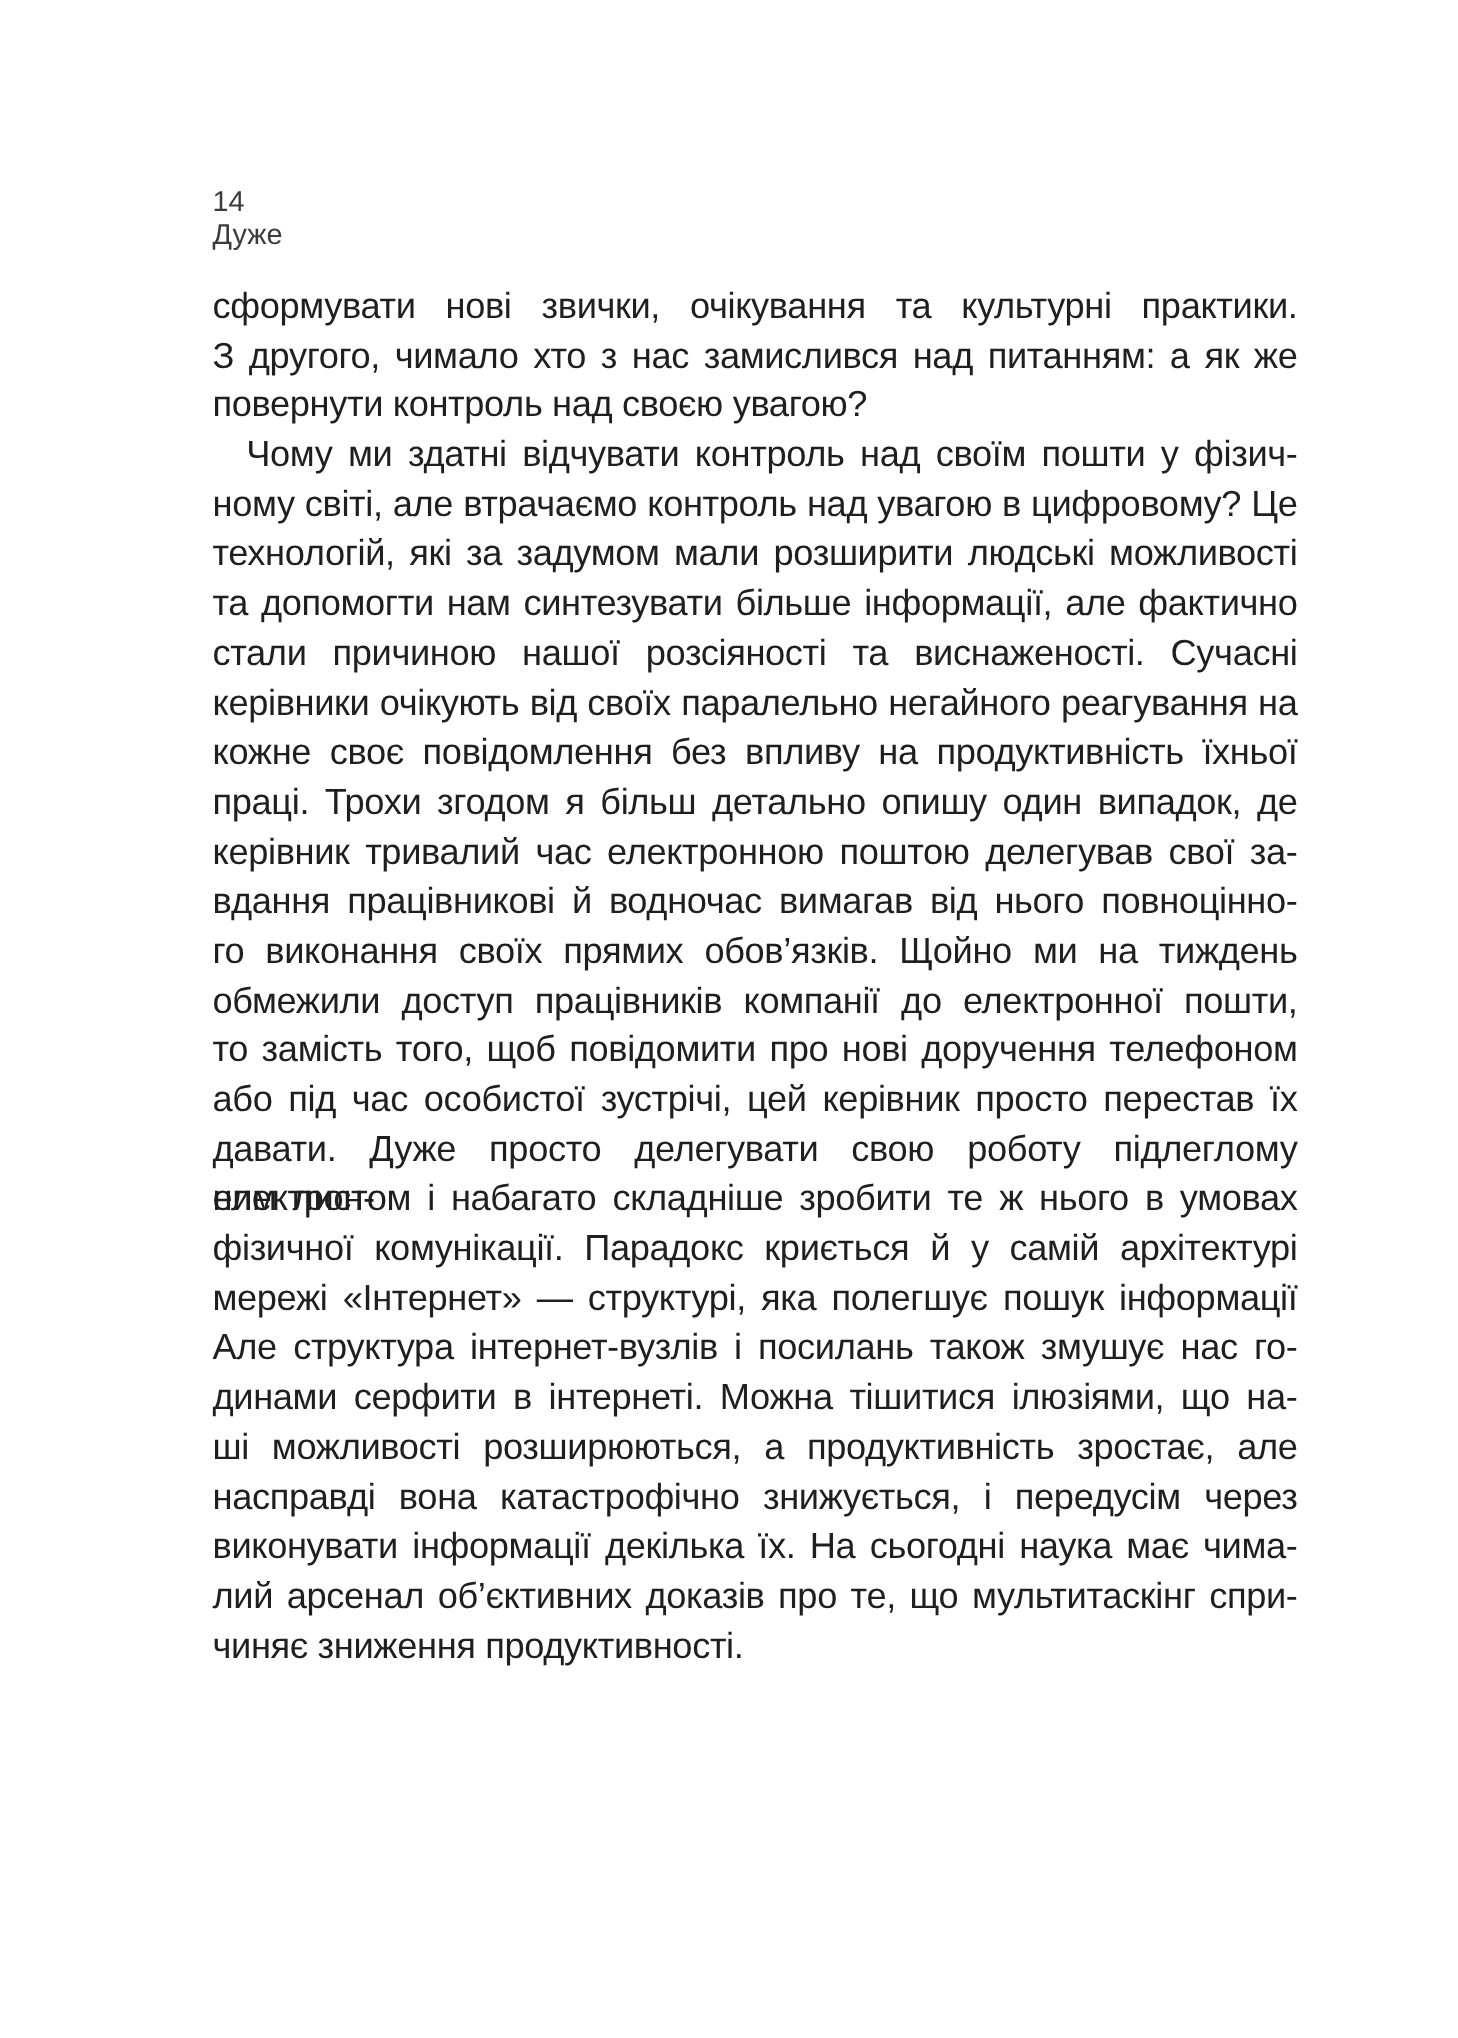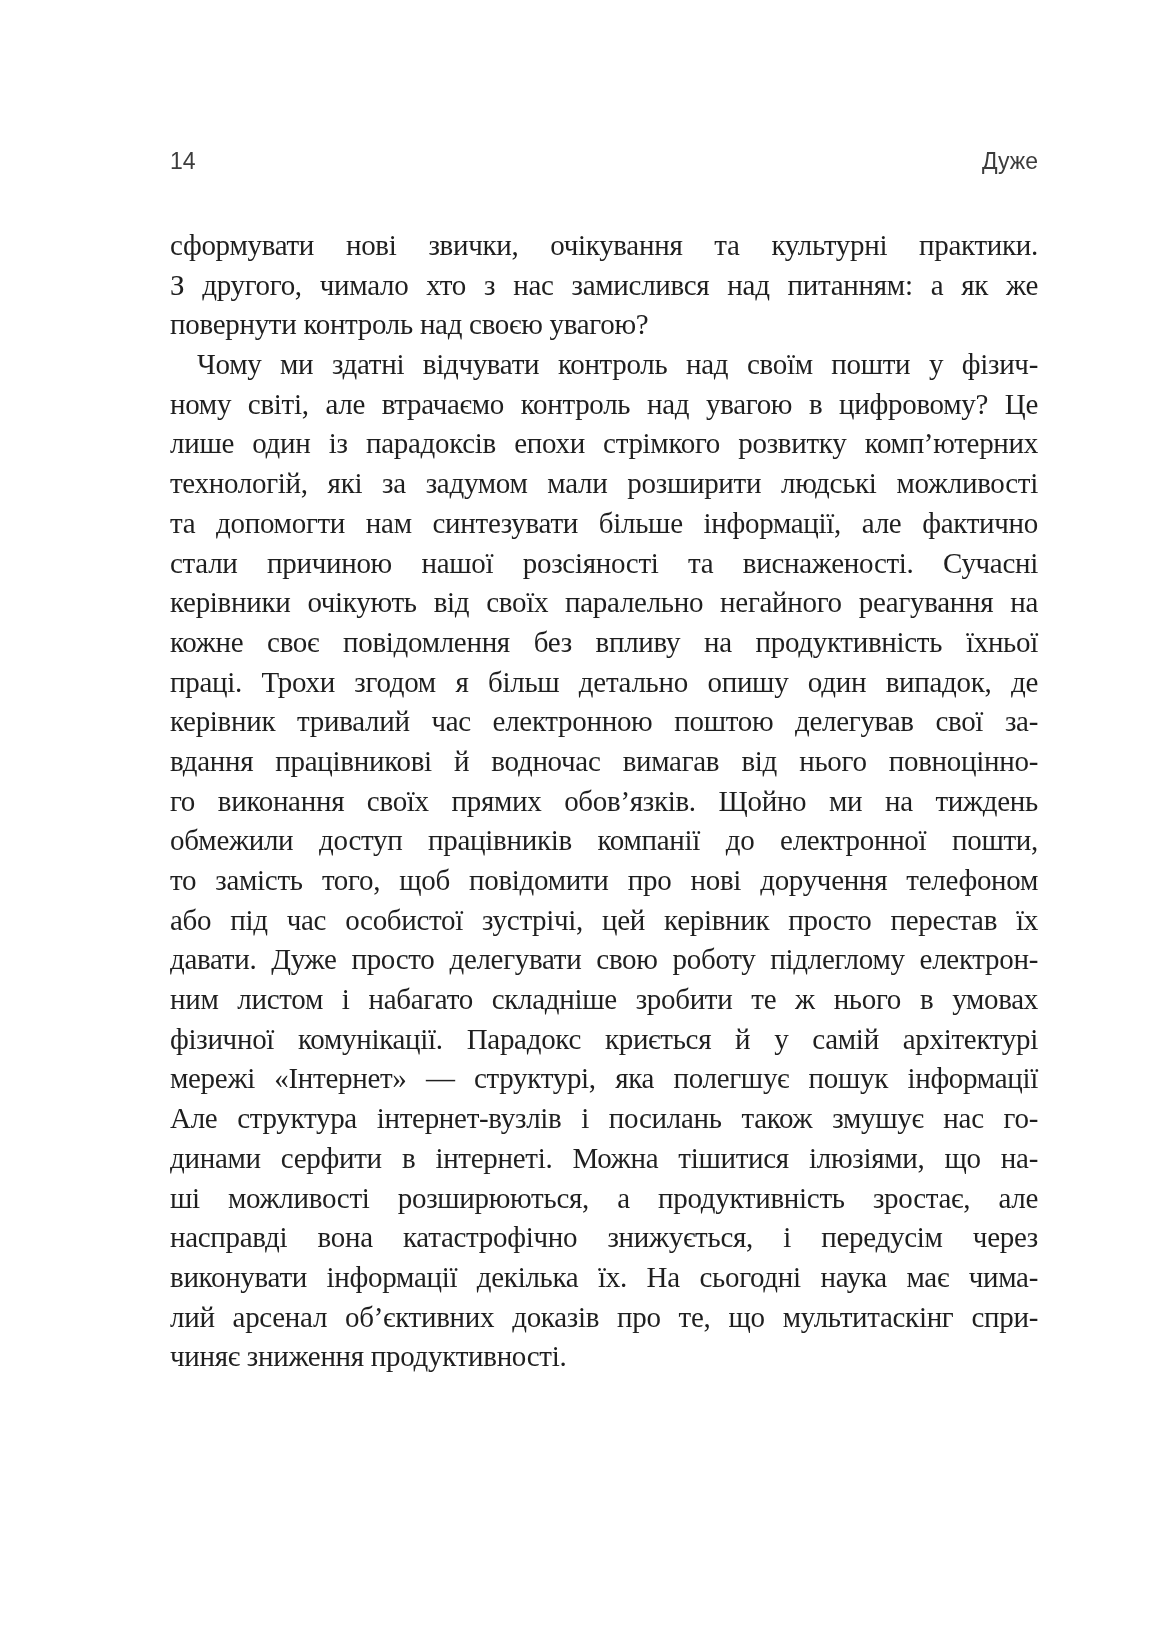--- a/index.html
+++ b/index.html
@@ -29,21 +29,21 @@
     font-family: "Liberation Sans", "DejaVu Sans", sans-serif;
     font-size: 23px;
     line-height: 26px;
     color: #3c3c3c;
   }
   .text-block {
     position: absolute;
     left: 170px;
     top: 226px;
     width: 868px;
-    font-family: Liberation Serif, serif;
+    font-family: Liberation Sans, sans-serif;
     font-size: 29px;
     color: #1f1f1f;
     letter-spacing: -0.3px;
   }
   .para {
     margin: 0;
     padding: 0;
   }
   .line {
     height: 39.7px;
@@ -59,36 +59,35 @@
   }
   .line.indent {
     text-indent: 27px;
   }
 </style>
 </head>
 <body style="background: rgb(255, 255, 255);">
 
 <div class="page">
 
-  <div class="running-header" style="color: rgb(60, 60, 60);">
+  <div class="running-header" style="color: rgb(60, 60, 60); flex-direction: column;">
     <span>14</span>
     <span>Дуже</span>
   </div>
 
   <div class="text-block" style="color: rgb(31, 31, 31);">
 
   <div class="para">
         <div class="line">сформувати нові звички, очікування та культурні практики.</div>
         <div class="line">З другого, чимало хто з нас замислився над питанням: а як же</div>
         <div class="line last">повернути контроль над своєю увагою?</div>
       </div>
       <div class="para">
         <div class="line indent">Чому ми здатні відчувати контроль над своїм пошти у фізич-</div>
         <div class="line">ному світі, але втрачаємо контроль над увагою в цифровому? Це</div>
-        <div class="line">лише один із парадоксів епохи стрімкого розвитку комп’ютерних</div>
         <div class="line">технологій, які за задумом мали розширити людські можливості</div>
         <div class="line">та допомогти нам синтезувати більше інформації, але фактично</div>
         <div class="line">стали причиною нашої розсіяності та виснаженості. Сучасні</div>
         <div class="line">керівники очікують від своїх паралельно негайного реагування на</div>
         <div class="line">кожне своє повідомлення без впливу на продуктивність їхньої</div>
         <div class="line">праці. Трохи згодом я більш детально опишу один випадок, де</div>
         <div class="line">керівник тривалий час електронною поштою делегував свої за-</div>
         <div class="line">вдання працівникові й водночас вимагав від нього повноцінно-</div>
         <div class="line">го виконання своїх прямих обов’язків. Щойно ми на тиждень</div>
         <div class="line">обмежили доступ працівників компанії до електронної пошти,</div>

